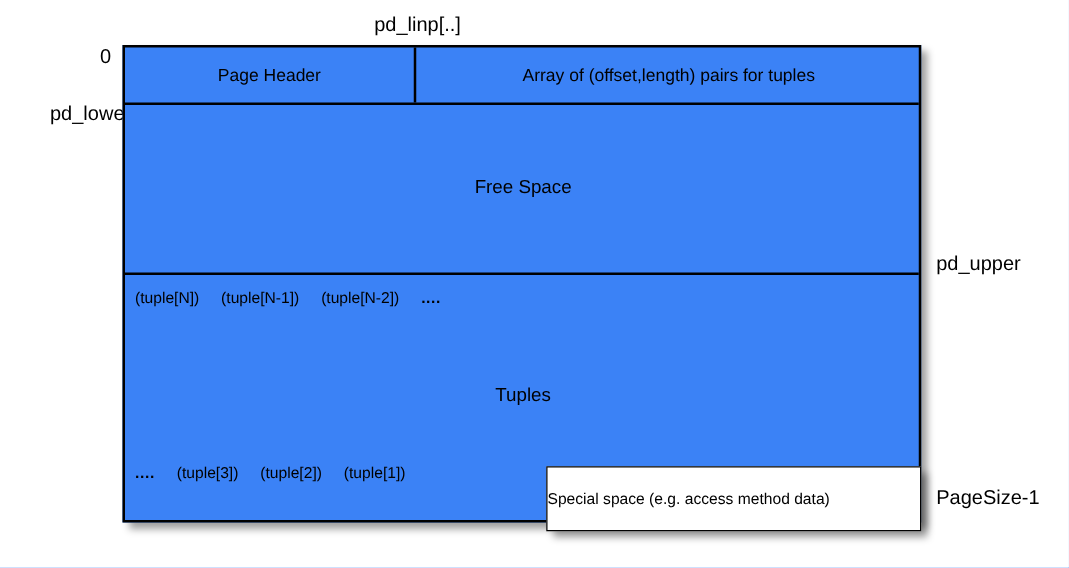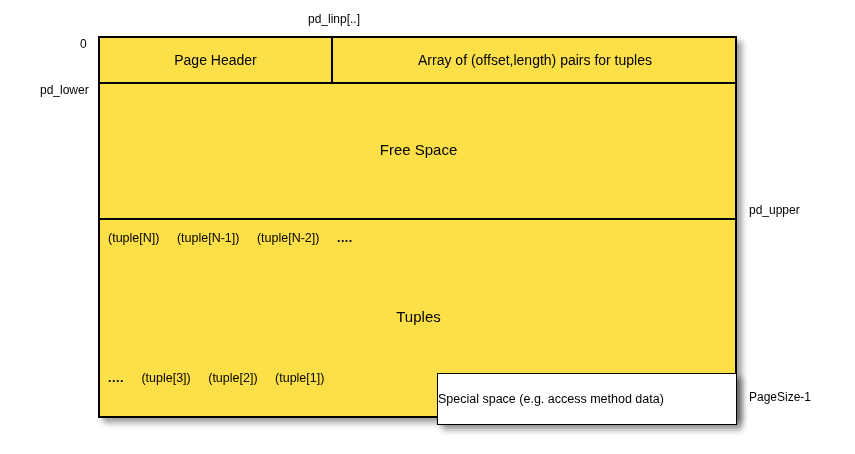--- a/index.html
+++ b/index.html
@@ -26,21 +26,21 @@
 
   
   .page-box {
     position: absolute;
     left: 98px;
     top: 36px;
     width: 639px;
     height: 382px;
     border: 2px solid #000000;
     box-sizing: border-box;
-    background: #fde047;
+    background: #3b82f6;
     box-shadow: 5px 5px 6px rgba(0,0,0,0.38);
   }
 
   
   .hline {
     position: absolute;
     left: 0;
     width: 100%;
     height: 0;
     border-top: 2px solid #000000;
@@ -131,21 +131,21 @@
     background: #ffffff;
     font-size: 12.5px;
     line-height: 50px;
     white-space: nowrap;
     box-shadow: 5px 5px 6px rgba(0,0,0,0.38);
   }
 
   
   .annot {
     position: absolute;
-    font-size: 12px;
+    font-size: 16px;
     line-height: 1;
     white-space: nowrap;
   }
   .annot-zero      { left: 80px;  top: 38px;  text-align: right; }
   .annot-pd-lower  { left: 20px;  top: 84px; padding-left: 20px;  }
   .annot-pd-linp   { left: 334px; top: 13px;  transform: translateX(-50%); }
   .annot-pd-upper  { left: 749px; top: 204px; }
   .annot-pagesize  { left: 749px; top: 391px; }
 </style>
 </head>

